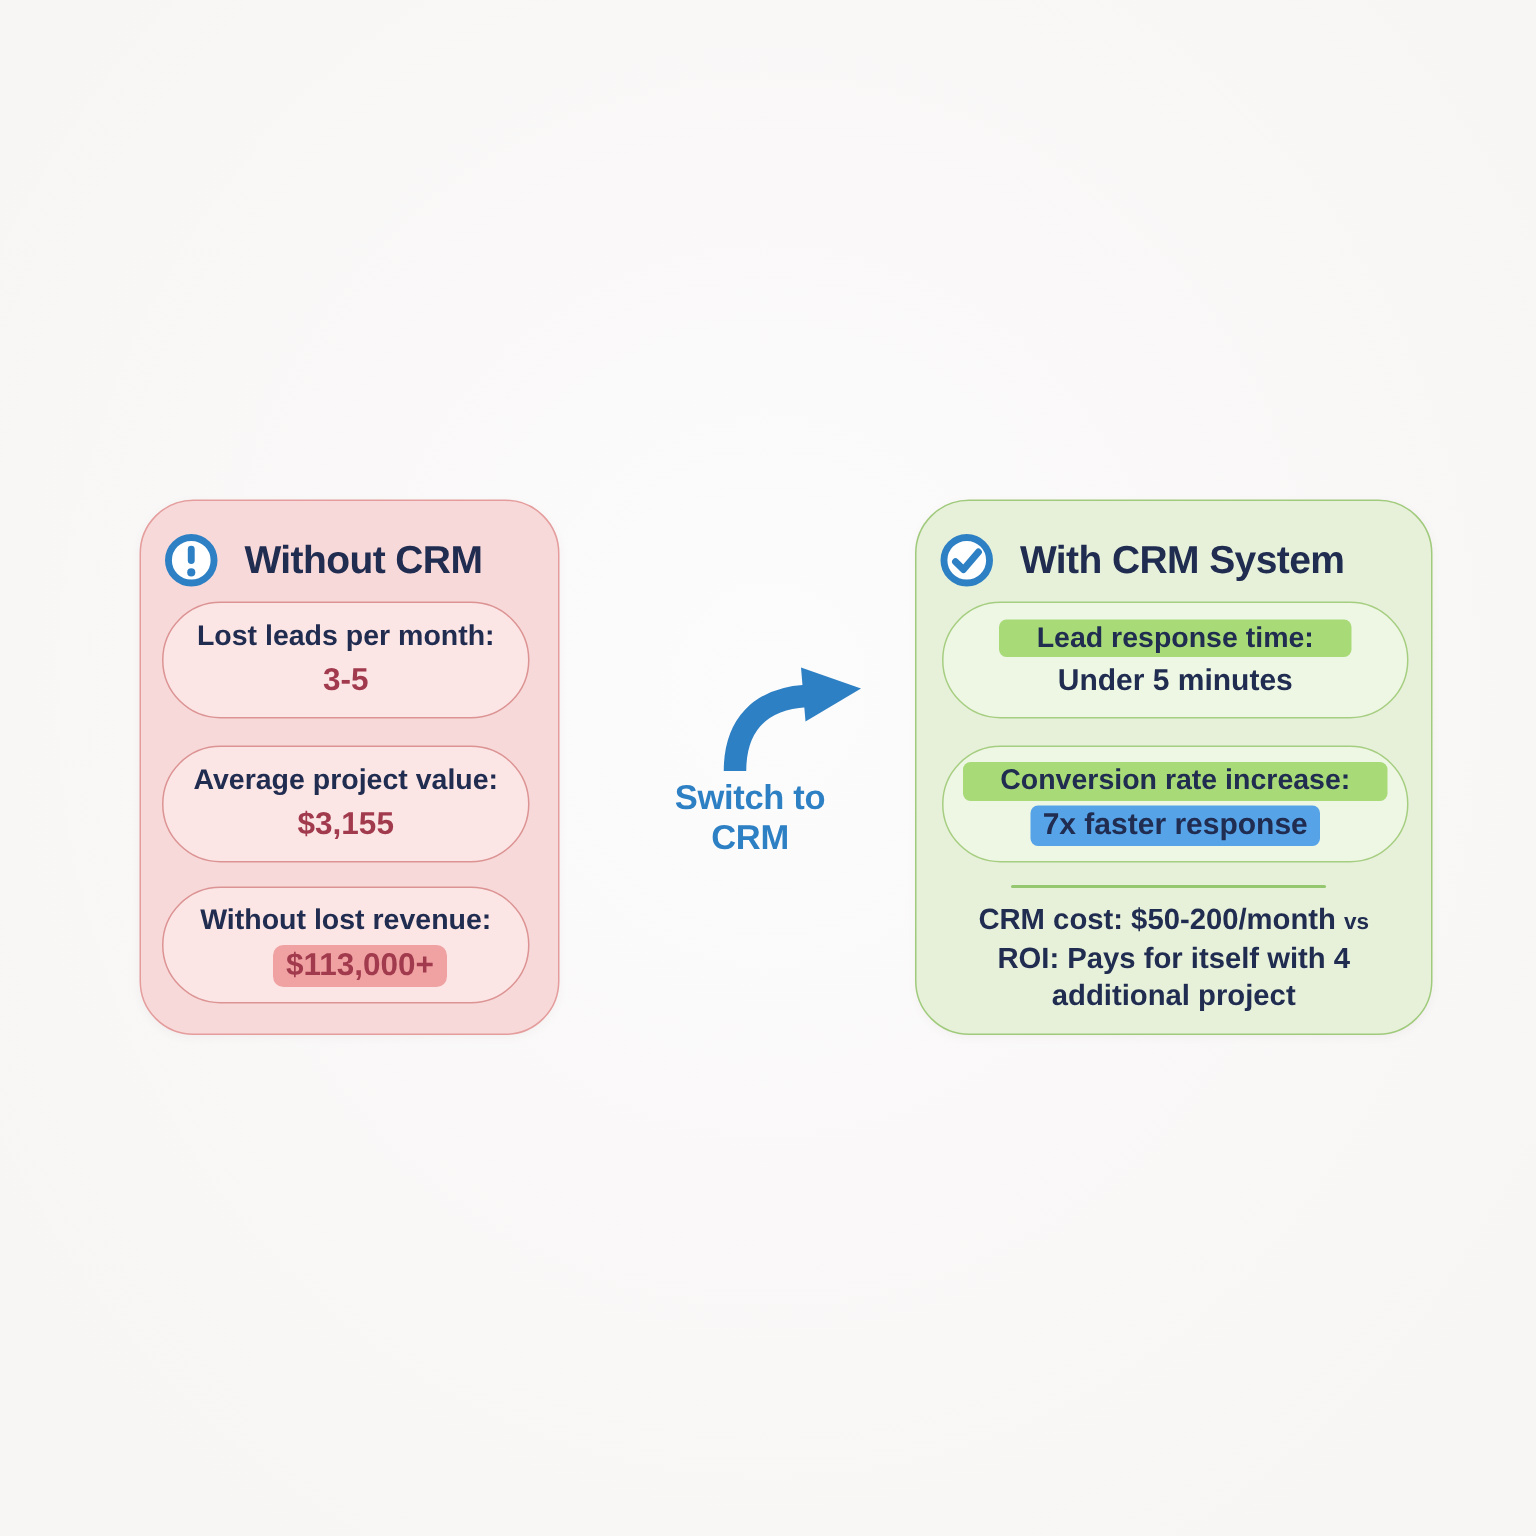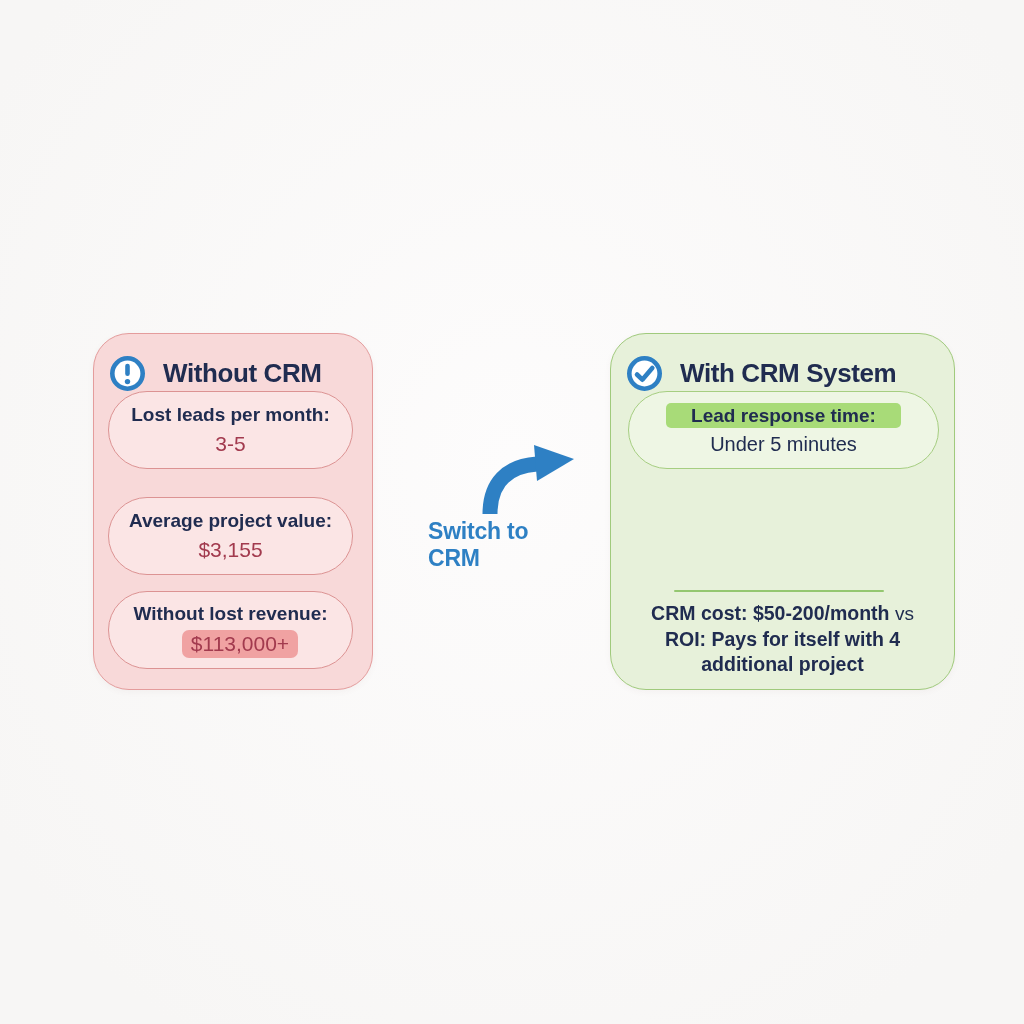--- a/index.html
+++ b/index.html
@@ -19,39 +19,39 @@
   .card-right{left:590px;width:345px;background:var(--card-green);border:1.5px solid var(--card-green-border);margin-left:20px;}
 
   .card-header{position:absolute;top:21px;left:15px;right:10px;display:flex;align-items:center;gap:17px;}
   .card-header .icon{width:37px;height:37px;flex:0 0 auto;display:block;}
   .card-header h2{margin:0;font-size:26px;font-weight:700;color:var(--navy);letter-spacing:-0.4px;white-space:nowrap;}
 
   .pill{position:absolute;height:78px;border-radius:39px;box-sizing:border-box;
         display:flex;flex-direction:column;align-items:center;justify-content:center;gap:3px;text-align:center;}
   .card-left  .pill{left:14px;right:19px;background:var(--pill-pink);border:1.5px solid var(--pill-pink-border);}
   .card-right .pill{left:17px;right:15px;background:var(--pill-green);border:1.5px solid var(--pill-green-border);}
-  .pill.pos1{top:57px;} .pill.pos2{top:163px;} .pill.pos3{top:257px;}
+  .pill.pos1{top:67px;} .pill.pos2{top:163px;} .pill.pos3{top:257px;}
 
   .stat-label{font-size:19px;font-weight:700;color:var(--navy);line-height:1.3;}
-  .stat-value{font-size:21px;font-weight:400;color:var(--red-value);line-height:1.3;}
+  .stat-value{font-size:21px;font-weight:700;color:var(--red-value);line-height:1.3;}
   .stat-value.navy{color:var(--navy);font-size:20px;}
 
   .hl{display:inline-block;line-height:1.25;}
   .hl-red{background:var(--highlight-red);color:var(--red-value);border-radius:7px;padding:1px 9px;margin-left:19px;}
   .hl-green{background:var(--highlight-green);color:var(--navy);border-radius:5px;padding:1px 25px;}
   .hl-blue{background:var(--highlight-blue);color:var(--navy);border-radius:5px;padding:1px 8px;}
 
   .divider{position:absolute;top:256px;left:63px;width:210px;height:2px;background:var(--divider-green);border-radius:1px;}
   .card-footer{position:absolute;top:267px;left:9px;right:9px;text-align:center;
                font-size:19.5px;font-weight:700;color:var(--navy);line-height:1.32;}
-  .card-footer .vs{font-size:19px;font-weight:400;}
+  .card-footer .vs{font-size:15px;font-weight:700;}
 
   
   .connector-arrow{position:absolute;left:477px;top:437px;width:102px;height:80px;}
-  .connector-label{position:absolute;left:428px;top:518px;width:144px;
+  .connector-label{position:absolute;left:428px;top:518px;width:144px;text-align:center;
                    color:var(--accent-blue);font-size:23px;font-weight:700;line-height:1.18;letter-spacing:-0.2px;}
 </style>
 </head>
 <body>
 
 <div class="canvas">
 
   <section class="card card-left">
     <header class="card-header">
       <span class="icon">
@@ -104,20 +104,28 @@
       <h2>With CRM System</h2>
     </header>
 
     <div class="pill pos1">
       <div class="stat-label">
         <span class="hl hl-green">Lead response time:</span>
       </div>
       <div class="stat-value navy">Under 5 minutes</div>
     </div>
 
+    <div class="pill pos2">
+      <div class="stat-label">
+        <span class="hl hl-green">Conversion rate increase:</span>
+      </div>
+      <div class="stat-value navy">
+        <span class="hl hl-blue">7x faster response</span>
+      </div>
+    </div>
 
     <div class="divider"></div>
 
     <div class="card-footer">
       <div><span>CRM cost: $50-200/month</span> <span class="vs">vs</span></div>
       <div>ROI: Pays for itself with 4 additional project</div>
     </div>
   </section>
 
 </div>

